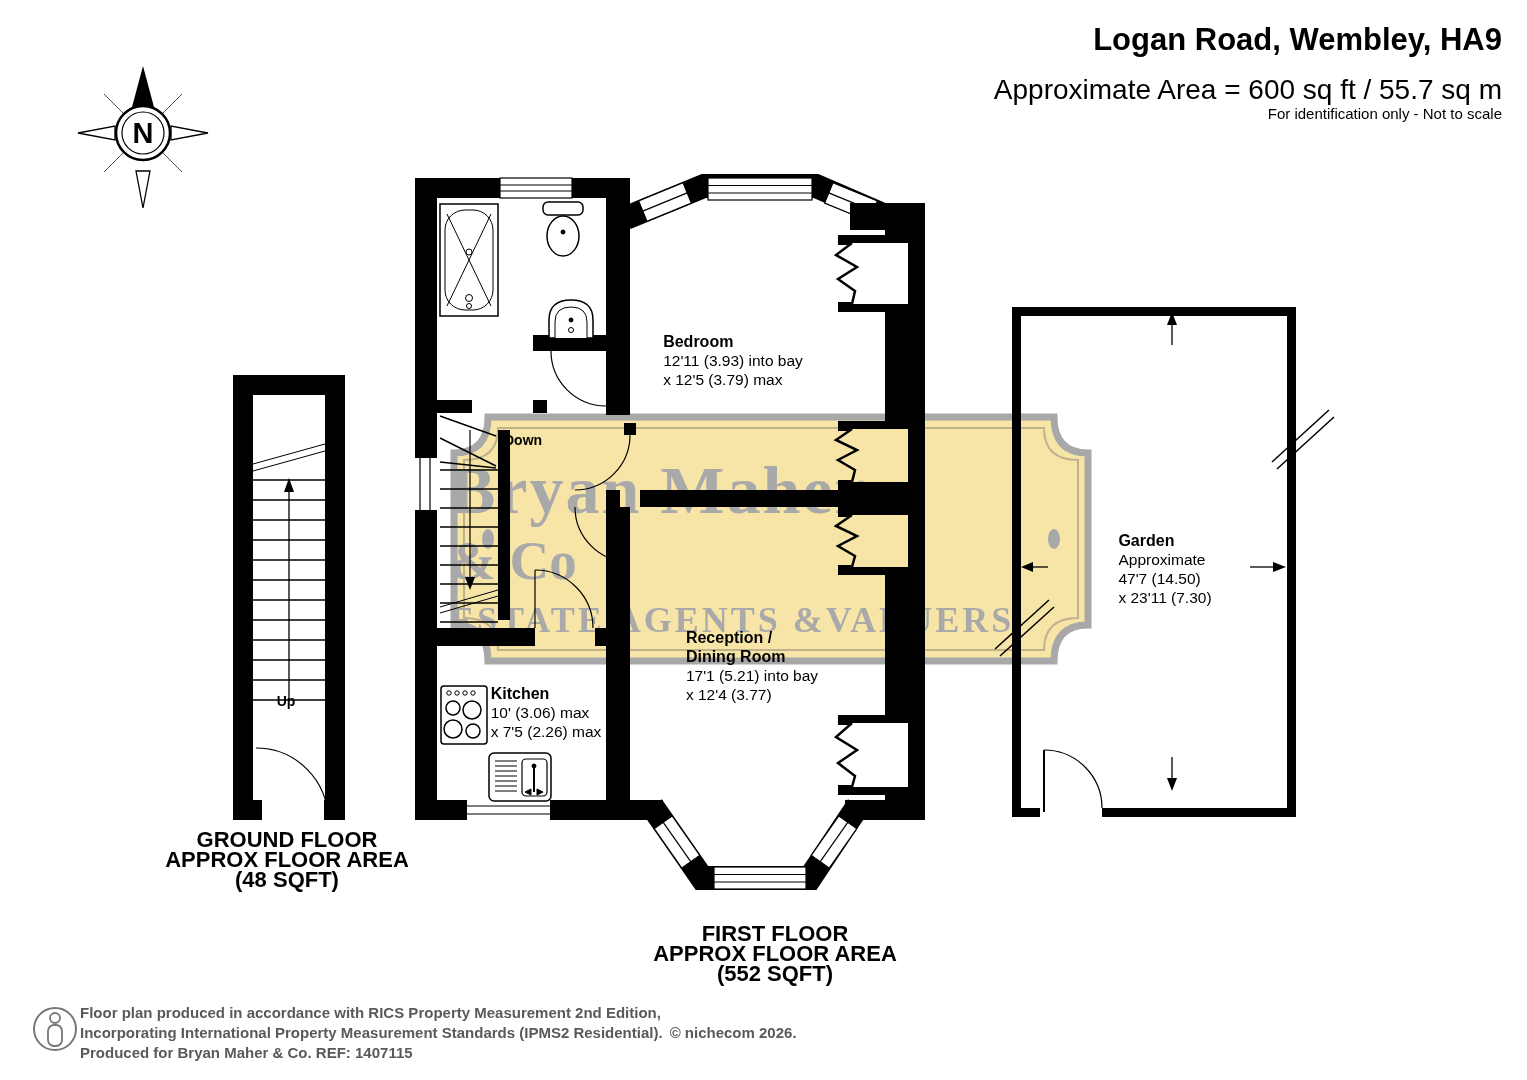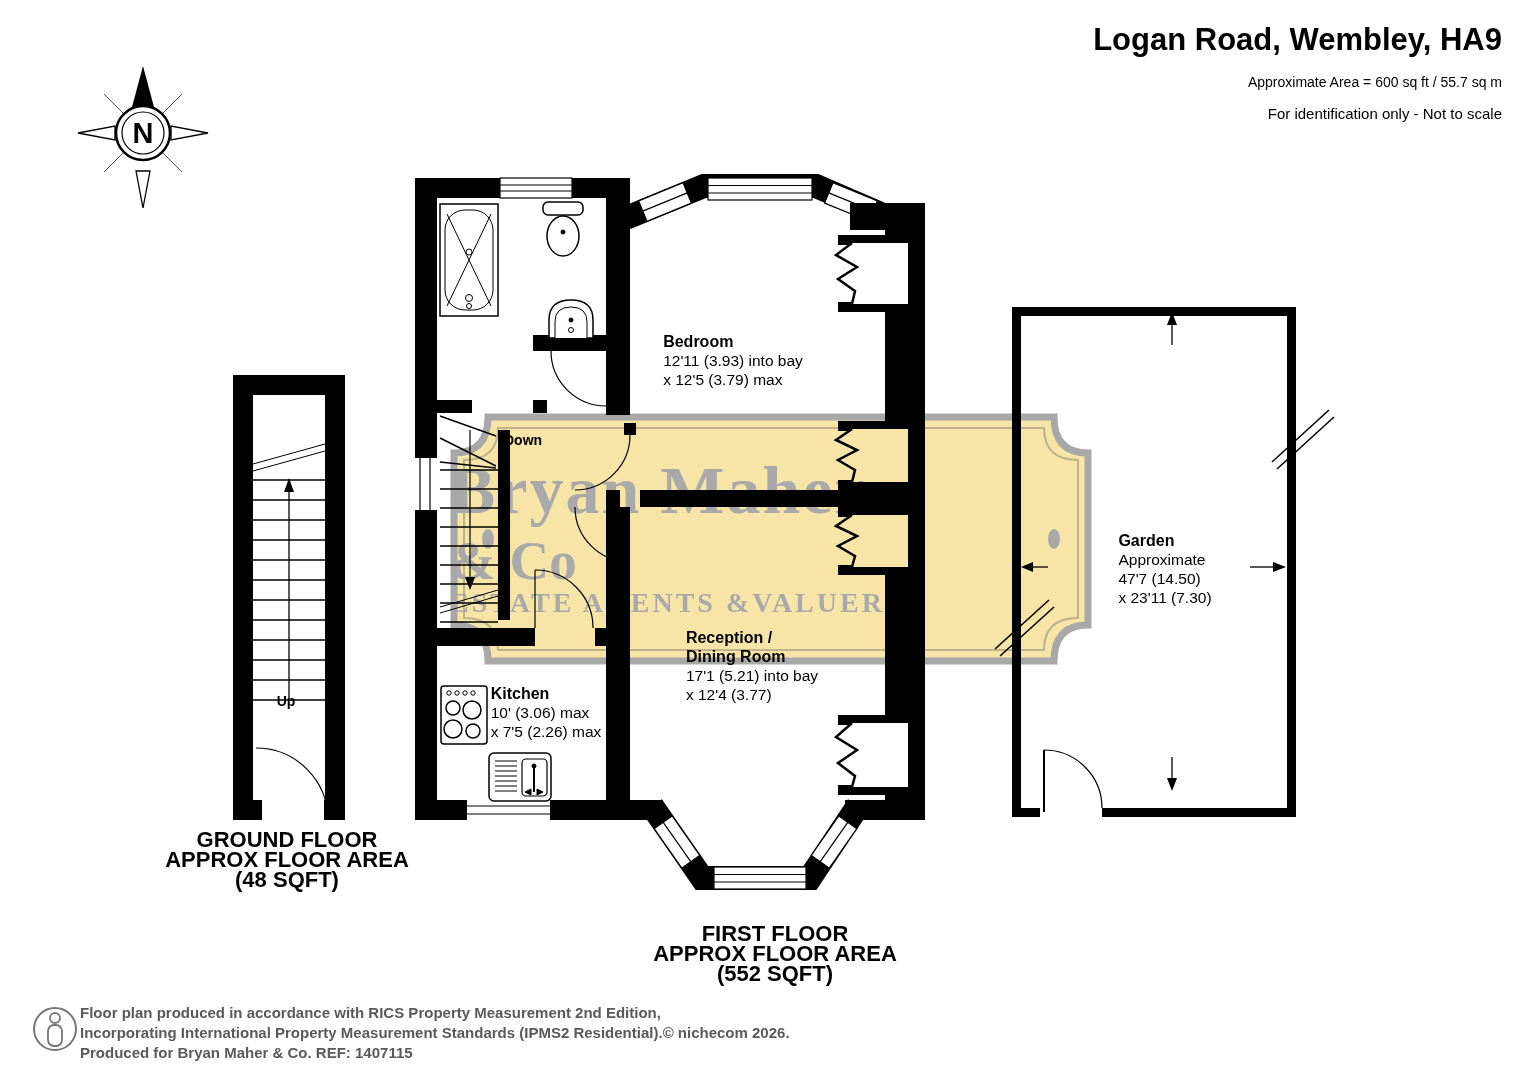--- a/index.html
+++ b/index.html
@@ -2,37 +2,37 @@
 <html><head>
 <meta charset="utf-8">
 <style>
   html,body{margin:0;padding:0;background:#fff;}
   #stage{position:relative;width:1527px;height:1080px;background:#ffffff;overflow:hidden;
          font-family:"Liberation Sans",sans-serif;color:#000;}
   .abs{position:absolute;}
   svg{display:block;}
   
   .hdr-title{top:22px;right:25px;font-size:31px;font-weight:bold;letter-spacing:0px;}
-  .hdr-area{top:74px;right:25px;font-size:14px;}
+  .hdr-area{top:74px;right:25px;font-size:28px;}
   .hdr-note{top:105px;right:25px;font-size:15px;text-align:center;}
   
   .lbl{transform:translateX(-50%);text-align:left;white-space:nowrap;line-height:19px;font-size:15.5px;z-index:2;}
   .lbl b{font-size:16px;}
   .cap{transform:translateX(-50%);text-align:center;white-space:nowrap;font-weight:bold;font-size:22px;line-height:20px;z-index:2;}
   .tiny-b{font-weight:bold;font-size:14px;z-index:2;}
   
   #wm{left:450px;top:413px;width:642px;height:252px;mix-blend-mode:multiply;z-index:5;pointer-events:none;}
   #wm .wm-t{position:absolute;left:0;width:642px;text-align:left;color:#a9a9a9;
             font-family:"Liberation Serif",serif;font-weight:bold;}
   .wm1{top:38px;font-size:68px;letter-spacing:2px;}
   .wm2{top:116px;font-size:55px;}
-  .wm3{top:174px;font-size:28px;letter-spacing:3px;}
+  .wm3{top:186px;font-size:36px;letter-spacing:3px;}
   
   .ft{left:80px;color:#5a5a5a;font-size:15px;line-height:20px;font-weight:bold;}
-  .ftrow{display:flex;gap:0;white-space:nowrap;}
+  .ftrow{display:flex;gap:7px;white-space:nowrap;}
   #n-label{left:143px;top:117px;transform:translateX(-50%);font-weight:bold;font-size:29px;z-index:2;}
 </style>
 </head>
 <body>
 
 <div id="stage">
 
   <svg class="abs" style="left:0;top:0;z-index:1" width="1527" height="1080" viewBox="0 0 1527 1080" fill="none" stroke="none">
 
     <g>

